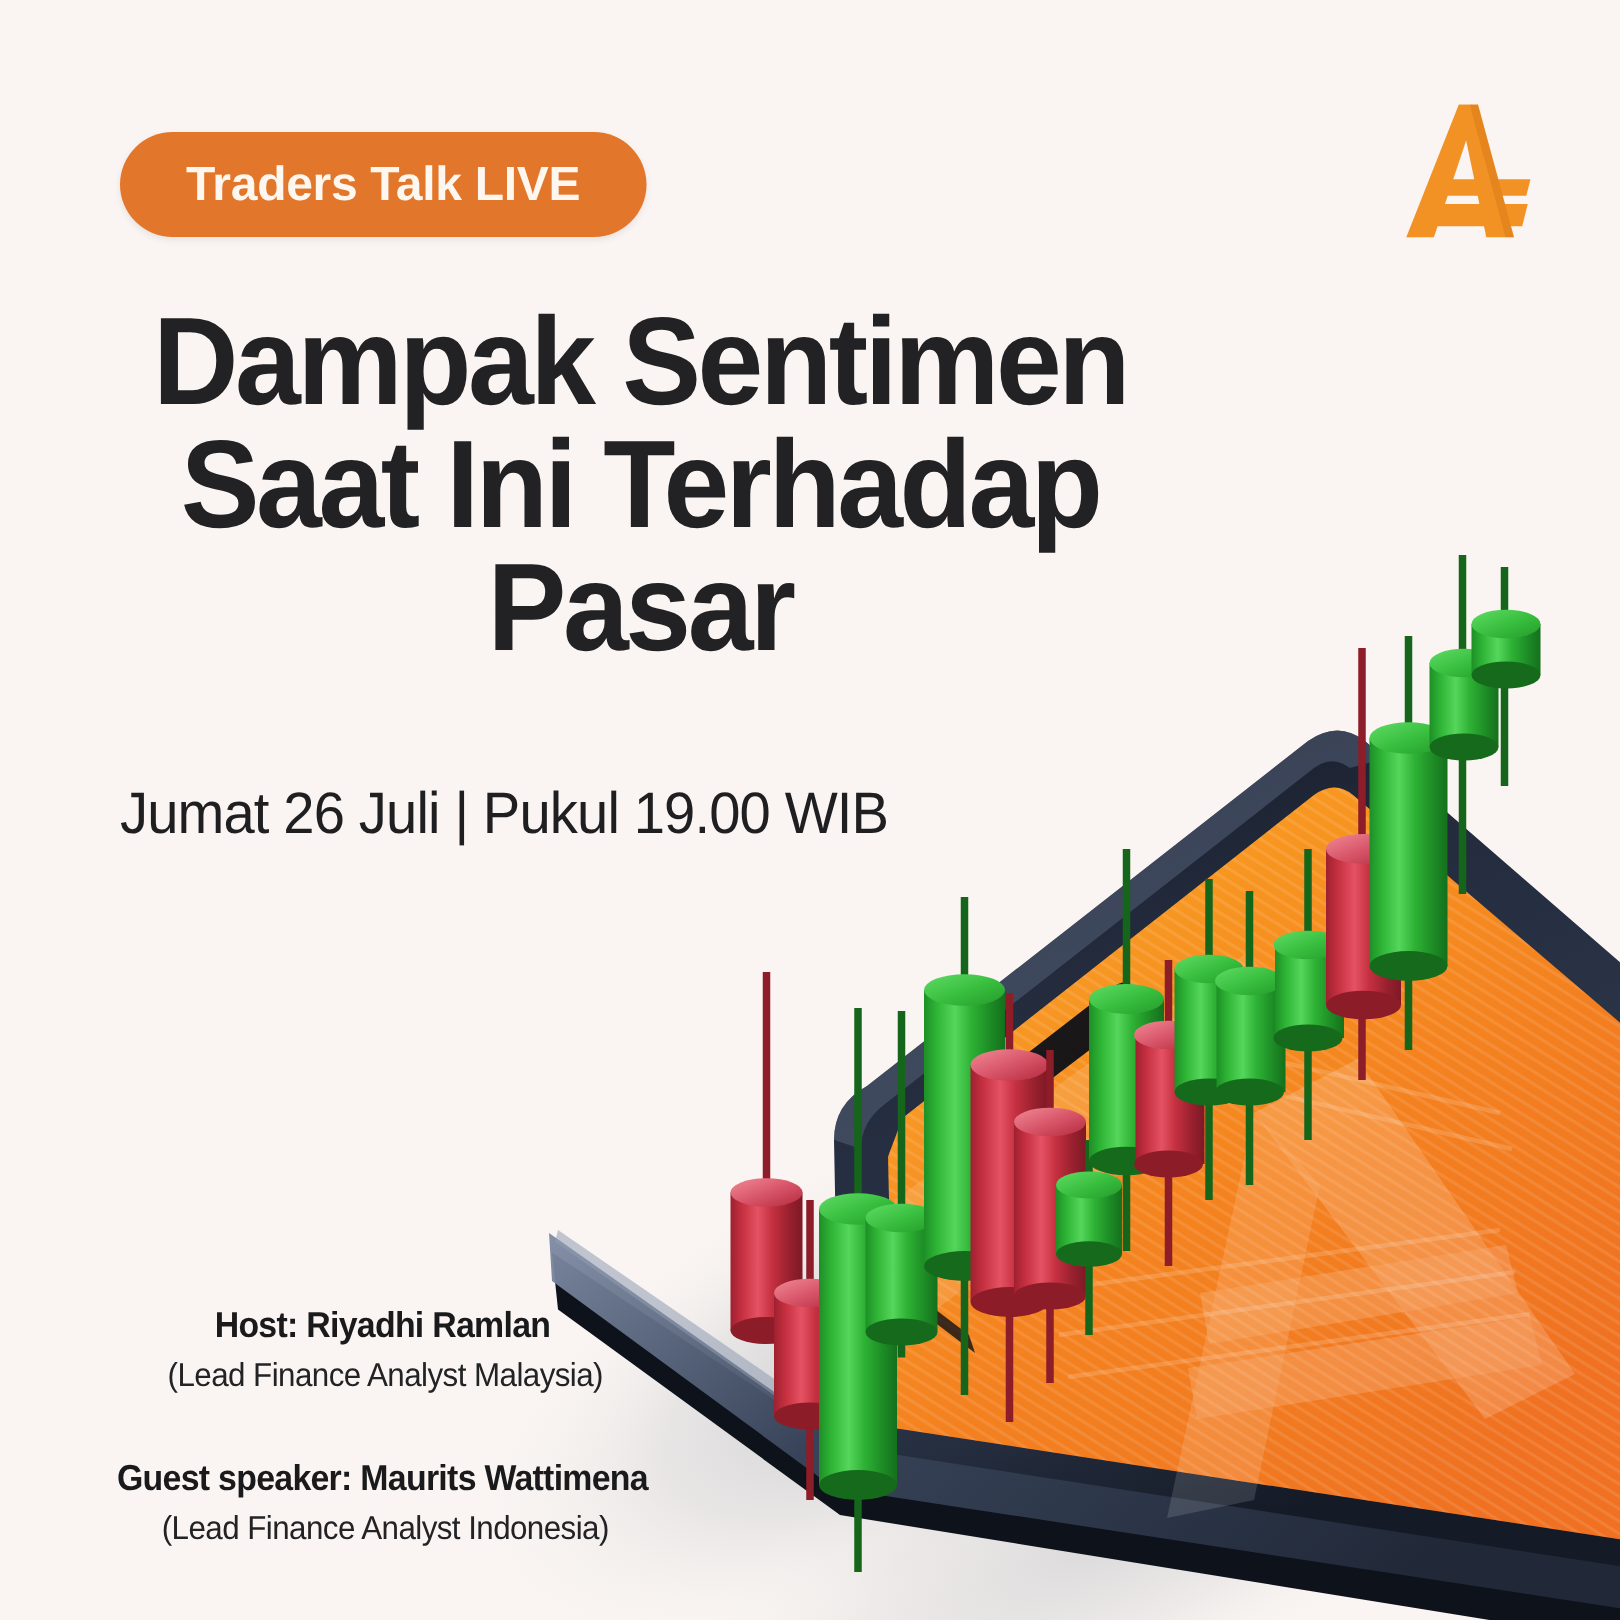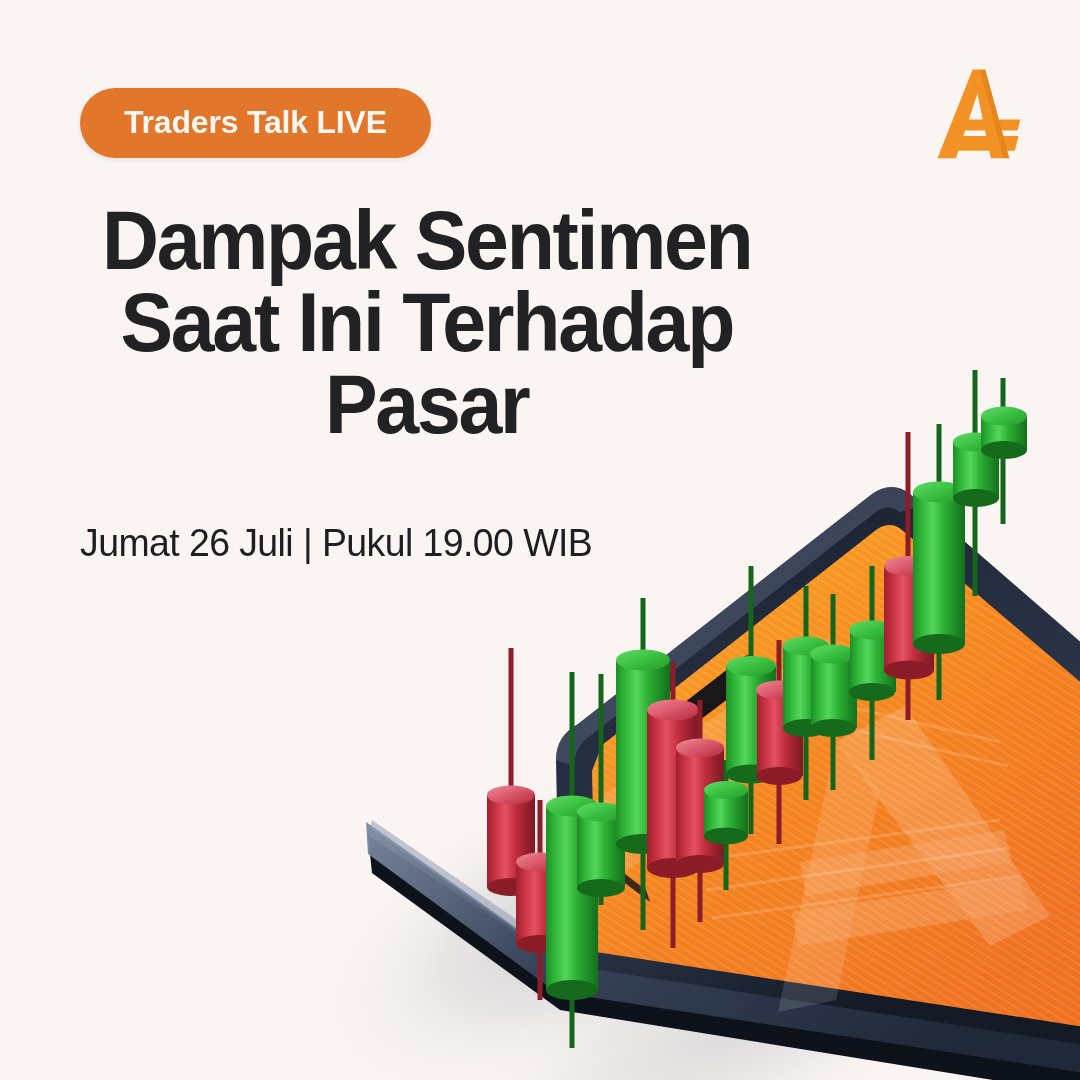--- a/index.html
+++ b/index.html
@@ -338,20 +338,27 @@
   <div id="content">
 
     <div class="badge">Traders Talk LIVE</div>
 
     <h1 class="headline">Dampak Sentimen
 Saat Ini Terhadap
 Pasar</h1>
 
     <div class="subtitle">Jumat 26 Juli | Pukul 19.00 WIB</div>
 
+    <div class="credits">
+      <div class="cred-name">Host: Riyadhi Ramlan</div>
+      <div class="cred-role">(Lead Finance Analyst Malaysia)</div>
+      <div class="cred-gap"></div>
+      <div class="cred-name">Guest speaker: Maurits Wattimena</div>
+      <div class="cred-role">(Lead Finance Analyst Indonesia)</div>
+    </div>
 
     <svg class="logo" viewBox="0 0 100 104" xmlns="http://www.w3.org/2000/svg">
       <g fill="#f29124">
 
         <path d="M 44,4 L 58,4 L 26,100 L 6,100 Z"></path>
 
         <path d="M 44,4 L 58,4 L 84,100 L 64,100 Z"></path>
 
         <path d="M 20,76 L 94,76 L 90,92 L 15,92 Z"></path>
 

